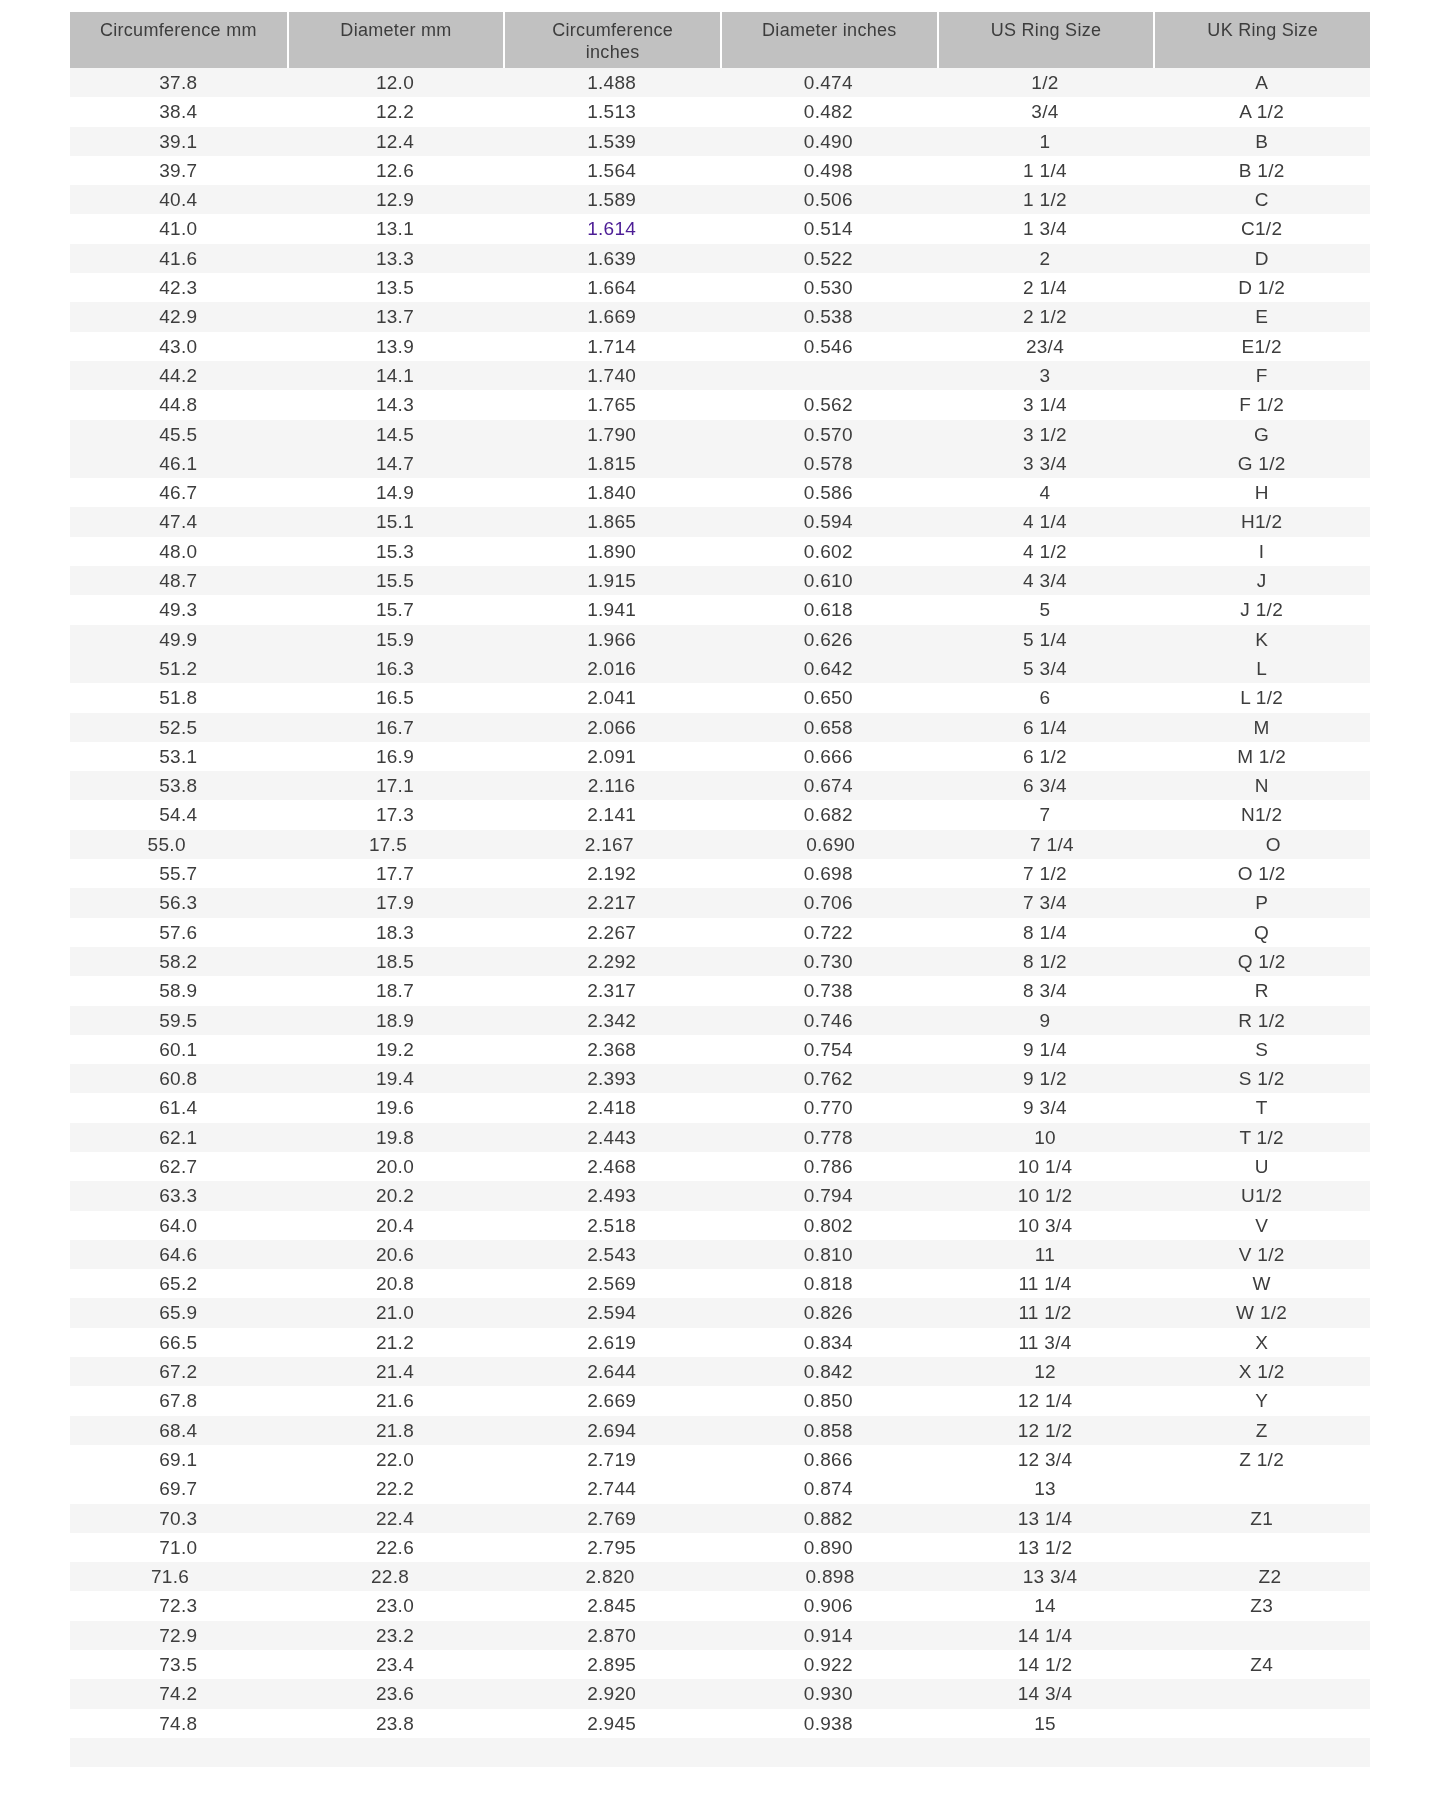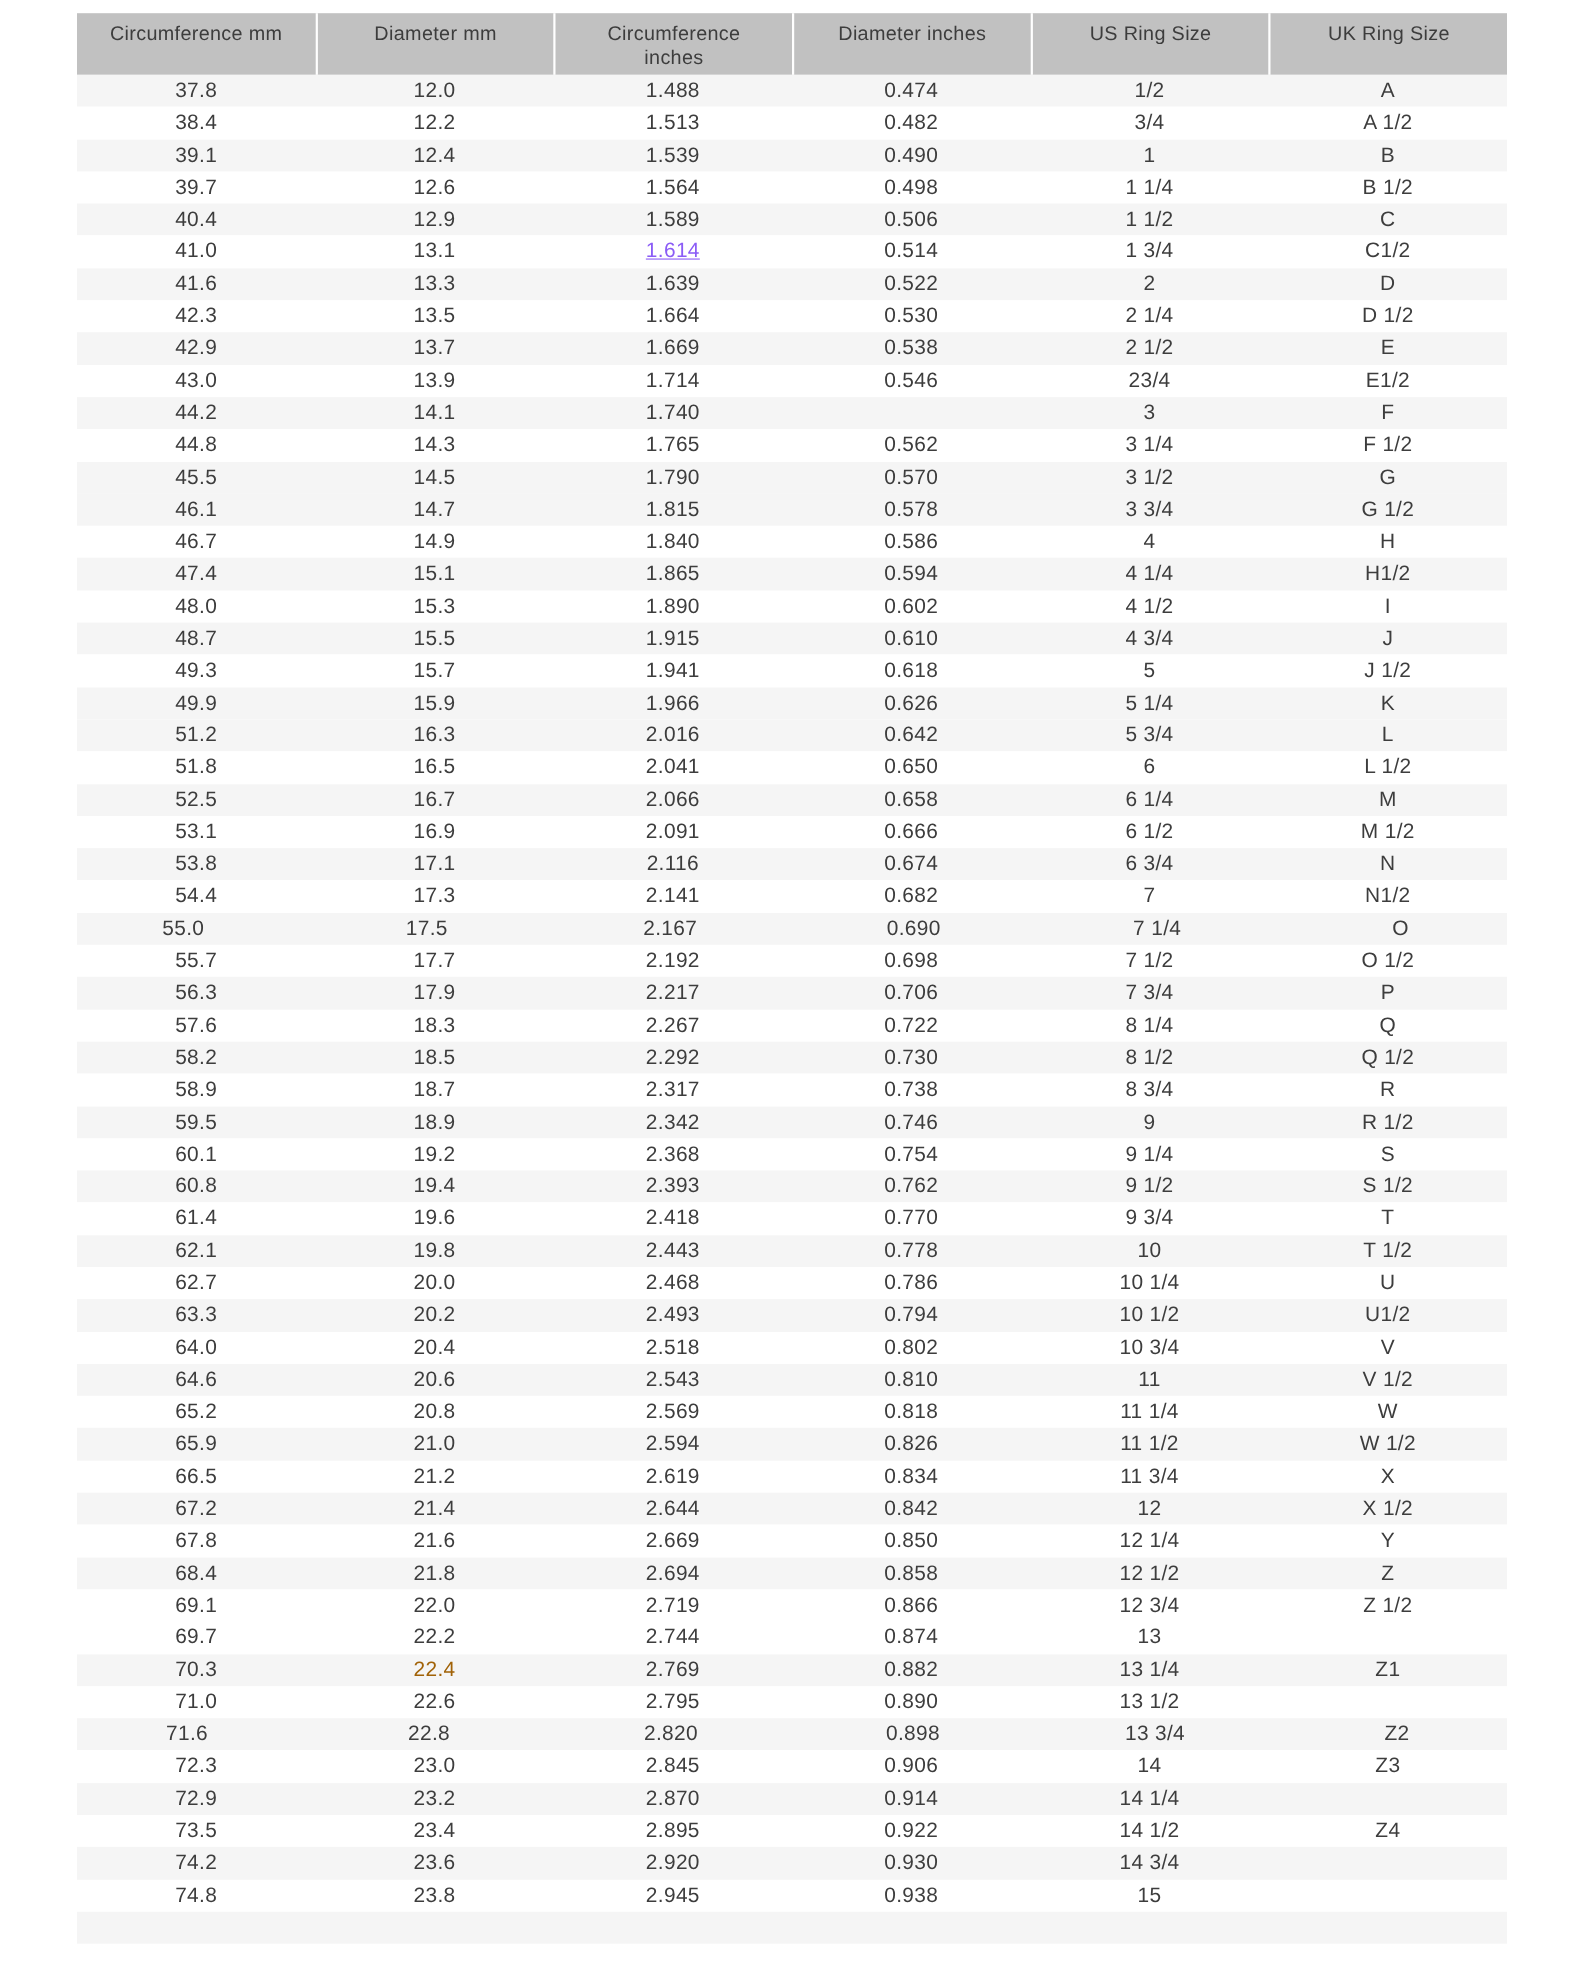--- a/index.html
+++ b/index.html
@@ -102,21 +102,21 @@
         <div class="cell" style="color: rgb(61, 61, 61);">40.4</div>
         <div class="cell" style="color: rgb(61, 61, 61);">12.9</div>
         <div class="cell" style="color: rgb(61, 61, 61);">1.589</div>
         <div class="cell" style="color: rgb(61, 61, 61);">0.506</div>
         <div class="cell" style="color: rgb(61, 61, 61);">1 1/2</div>
         <div class="cell" style="color: rgb(61, 61, 61);">C</div>
       </div>
       <div class="row">
         <div class="cell" style="color: rgb(61, 61, 61);">41.0</div>
         <div class="cell" style="color: rgb(61, 61, 61);">13.1</div>
-        <div class="cell" style="color: #8b5cf6; text-decoration: underline;">1.614</div>
+        <div class="cell" style="color: #4c1d95;">1.614</div>
         <div class="cell" style="color: rgb(61, 61, 61);">0.514</div>
         <div class="cell" style="color: rgb(61, 61, 61);">1 3/4</div>
         <div class="cell" style="color: rgb(61, 61, 61);">C1/2</div>
       </div>
       <div class="row shaded" style="background: rgb(245, 245, 245);">
         <div class="cell" style="color: rgb(61, 61, 61);">41.6</div>
         <div class="cell" style="color: rgb(61, 61, 61);">13.3</div>
         <div class="cell" style="color: rgb(61, 61, 61);">1.639</div>
         <div class="cell" style="color: rgb(61, 61, 61);">0.522</div>
         <div class="cell" style="color: rgb(61, 61, 61);">2</div>
@@ -453,21 +453,21 @@
       <div class="row">
         <div class="cell" style="color: rgb(61, 61, 61);">69.7</div>
         <div class="cell" style="color: rgb(61, 61, 61);">22.2</div>
         <div class="cell" style="color: rgb(61, 61, 61);">2.744</div>
         <div class="cell" style="color: rgb(61, 61, 61);">0.874</div>
         <div class="cell" style="color: rgb(61, 61, 61);">13</div>
         <div class="cell" style="color: rgb(61, 61, 61);"></div>
       </div>
       <div class="row shaded" style="background: rgb(245, 245, 245);">
         <div class="cell" style="color: rgb(61, 61, 61);">70.3</div>
-        <div class="cell" style="color: #a16207;">22.4</div>
+        <div class="cell" style="color: #404040;">22.4</div>
         <div class="cell" style="color: rgb(61, 61, 61);">2.769</div>
         <div class="cell" style="color: rgb(61, 61, 61);">0.882</div>
         <div class="cell" style="color: rgb(61, 61, 61);">13 1/4</div>
         <div class="cell" style="color: rgb(61, 61, 61);">Z1</div>
       </div>
       <div class="row">
         <div class="cell" style="color: rgb(61, 61, 61);">71.0</div>
         <div class="cell" style="color: rgb(61, 61, 61);">22.6</div>
         <div class="cell" style="color: rgb(61, 61, 61);">2.795</div>
         <div class="cell" style="color: rgb(61, 61, 61);">0.890</div>

